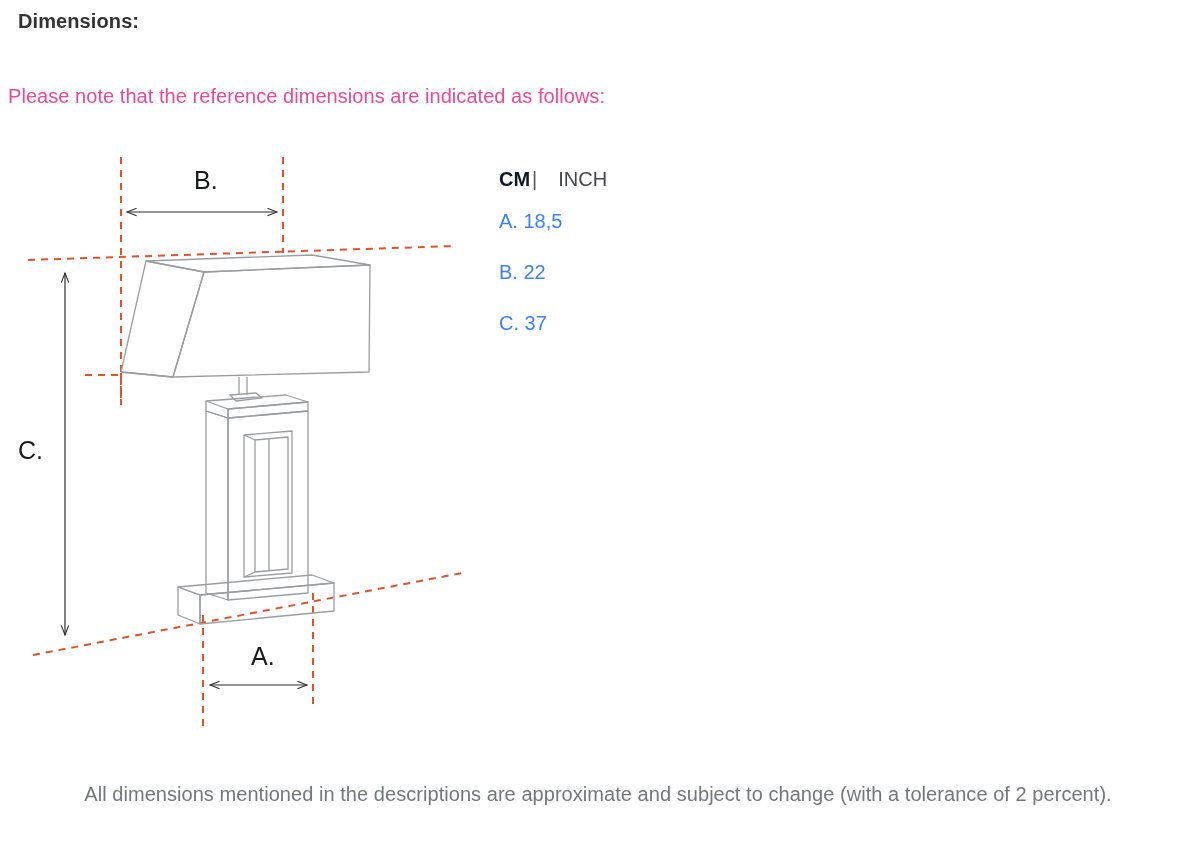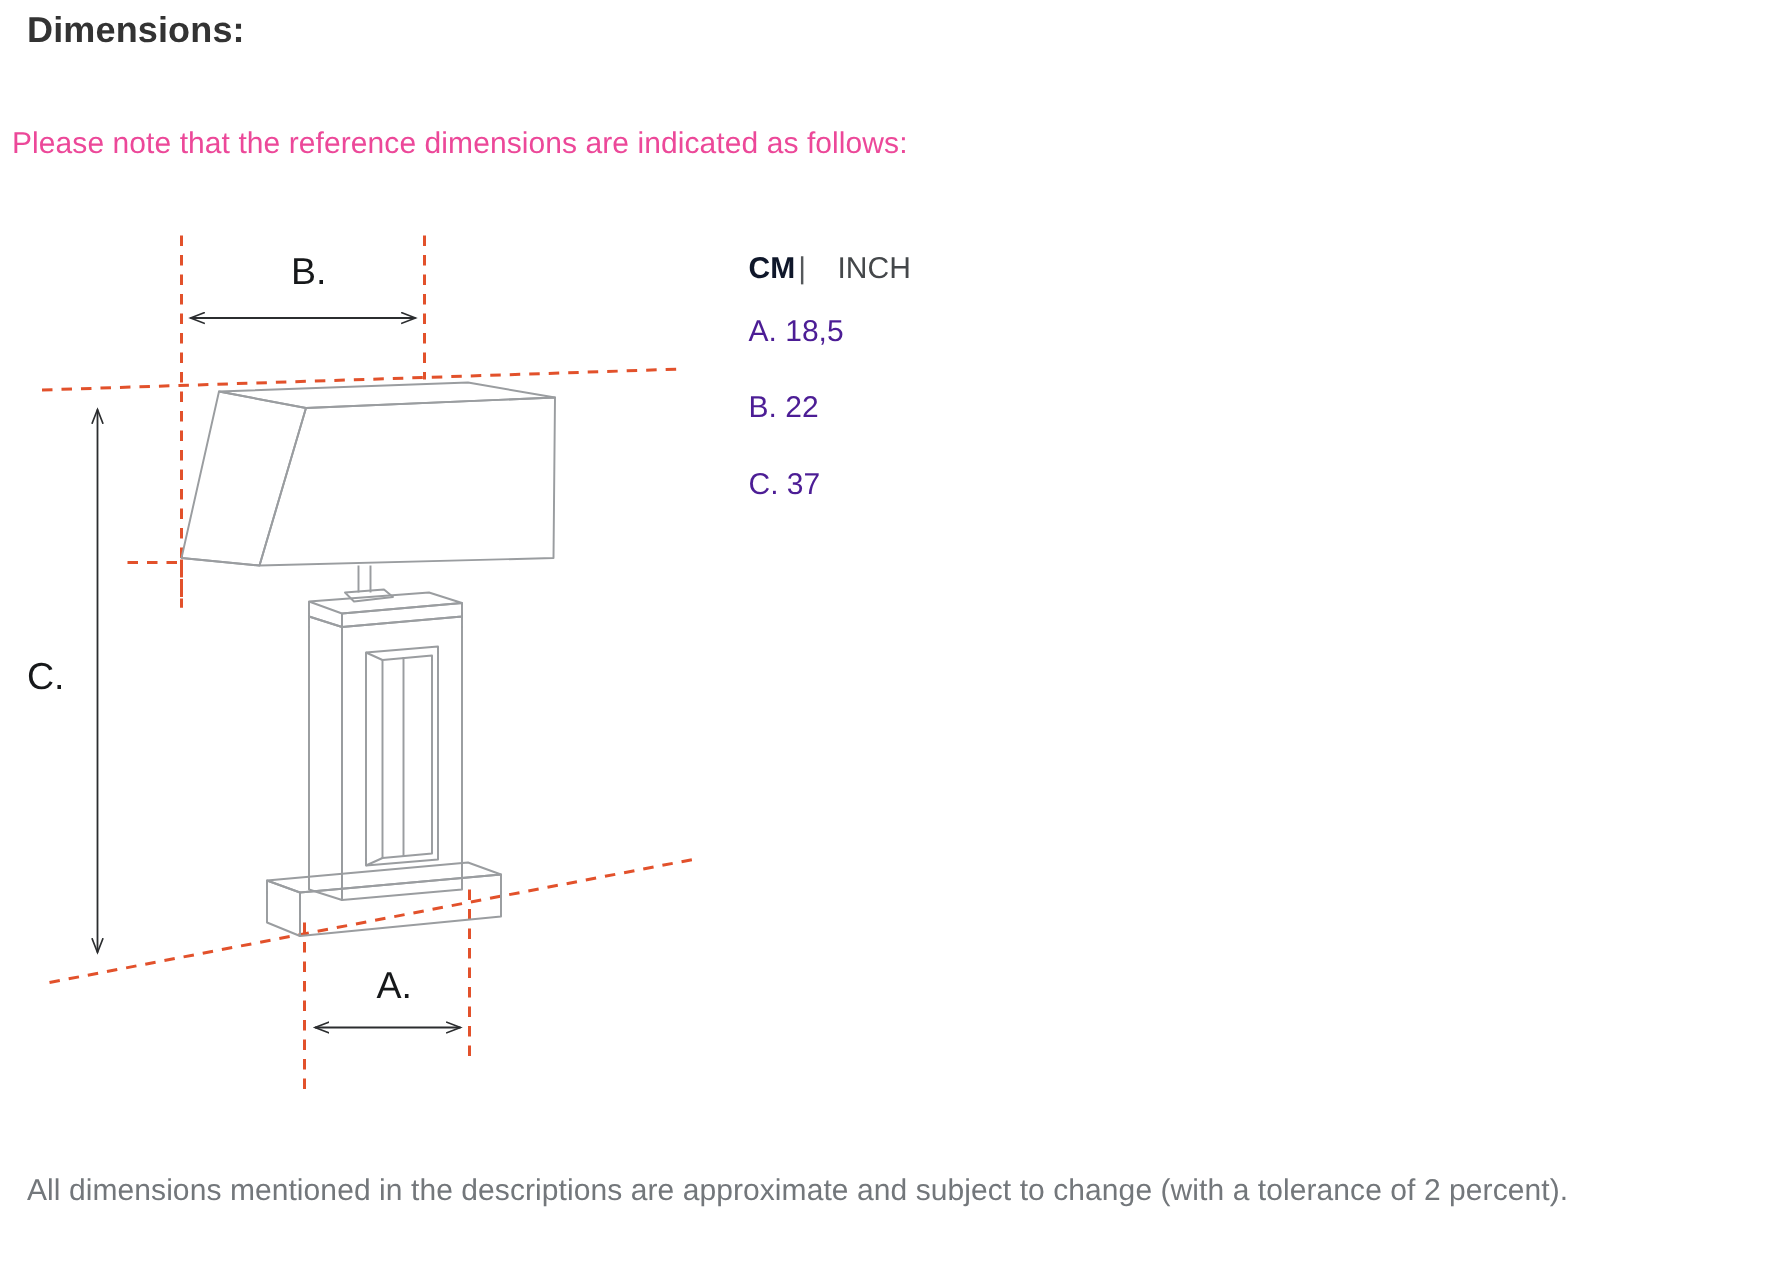--- a/index.html
+++ b/index.html
@@ -22,21 +22,21 @@
     height: 858px;
     box-sizing: border-box;
     padding: 0 18px;
   }
 
   
   .heading {
     position: absolute;
     left: 18px;
     top: 8px;
-    font-size: 24px;
+    font-size: 20px;
     font-weight: bold;
     color: #333333;
     letter-spacing: 0.1px;
     line-height: 26px;
   }
 
   
   .intro {
     position: absolute;
     left: 8px;
@@ -81,36 +81,37 @@
     color: #55585b;
     padding: 0 2px;
   }
   .legend-head .unit-secondary {
     color: #44474a;
     margin-left: 19px;
   }
   .legend-row {
     font-size: 20px;
     line-height: 51px;
-    color: #4c1d95;
+    color: #3b82f6;
     white-space: nowrap;
   }
   .legend-row .lr-key { }
   .legend-row .lr-val { }
 
   
   .footnote {
     position: absolute;
     left: 18px;
     top: 772px;
     width: 1160px;
     font-size: 20px;
     line-height: 44px;
     color: #73777b;
     letter-spacing: 0.05px;
+    text-align: center;
   }
 
   
   .dim-label {
     font-family: "Liberation Sans", "DejaVu Sans", sans-serif;
     font-size: 25px;
     fill: #16181a;
   }
 </style>
 </head>

